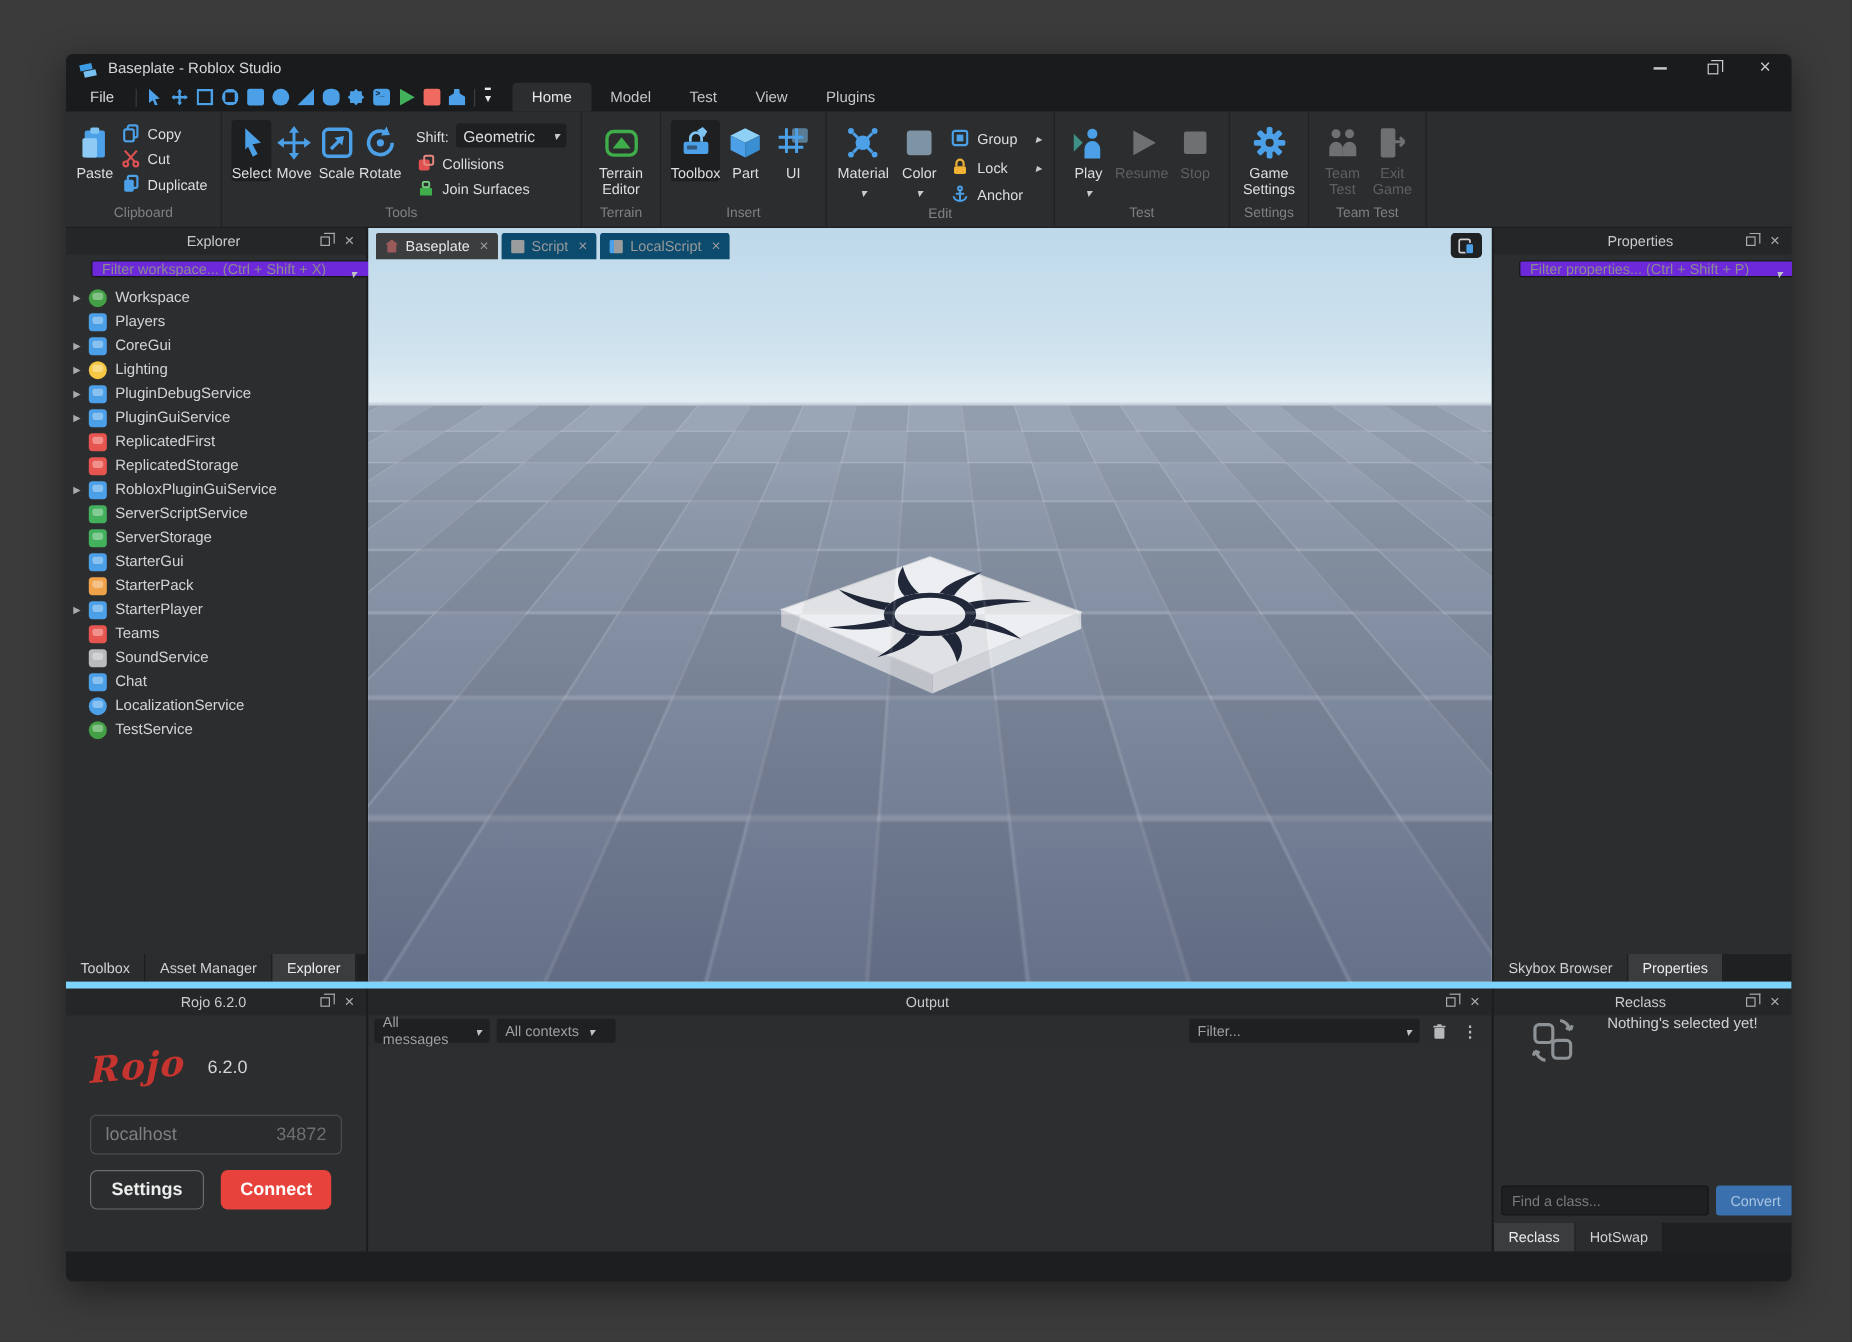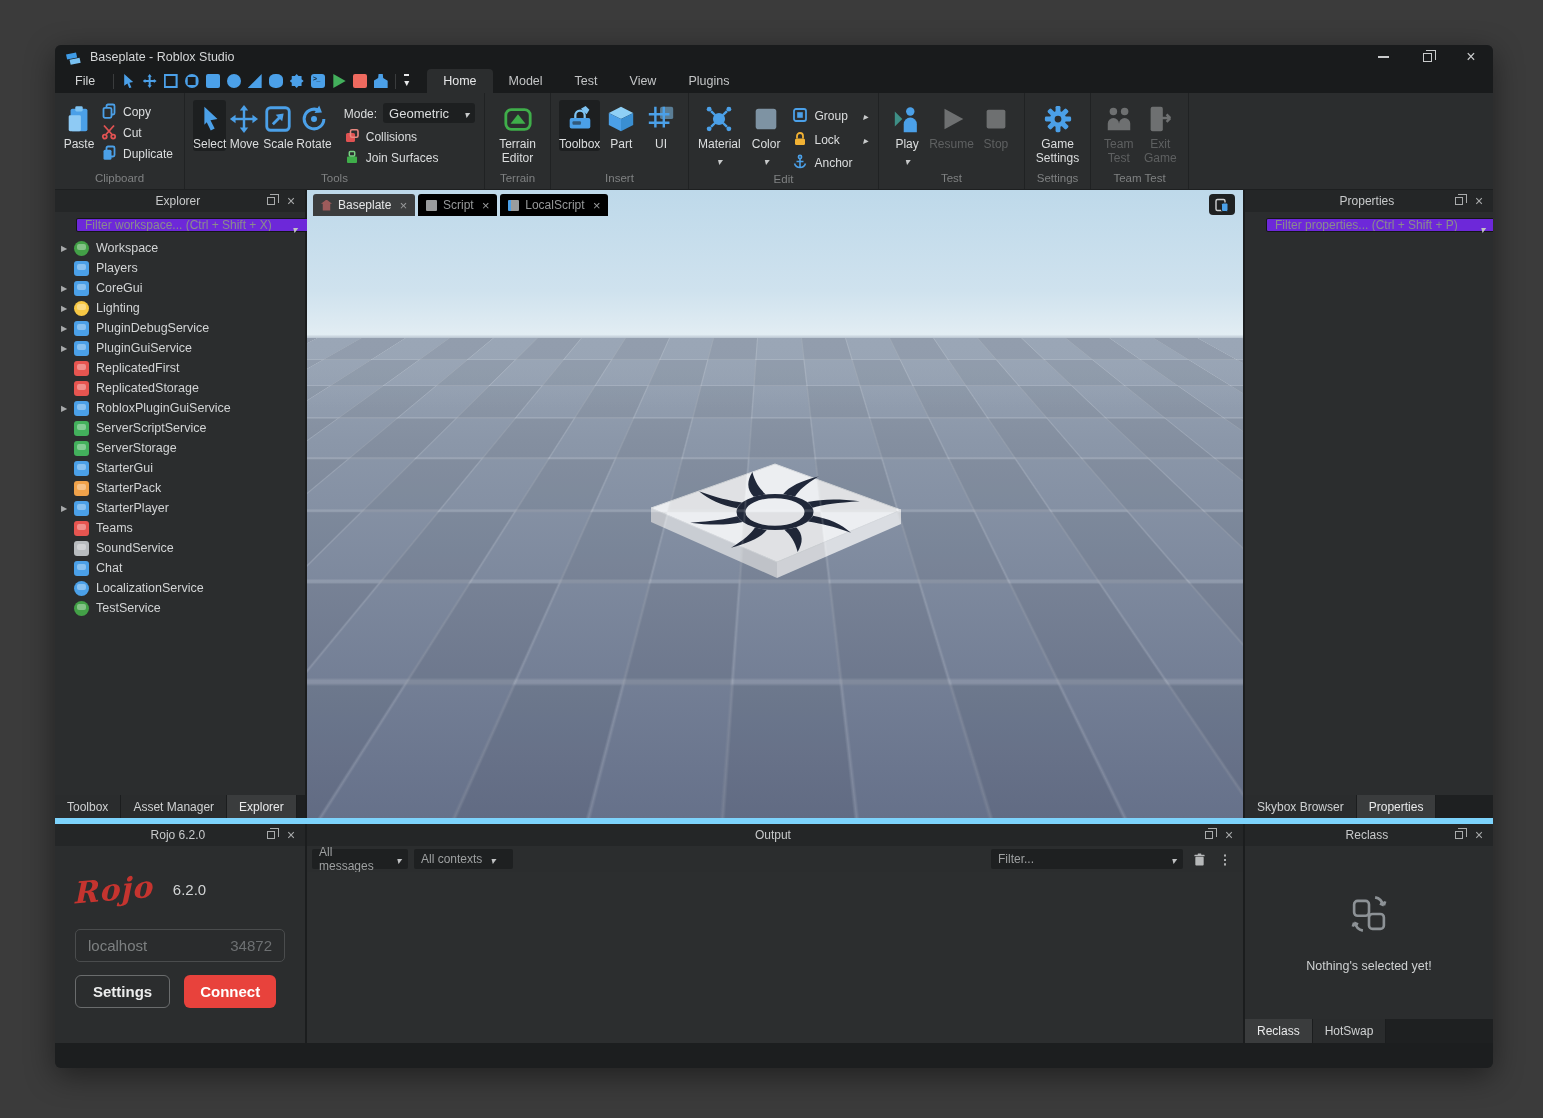--- a/index.html
+++ b/index.html
@@ -113,21 +113,21 @@
     transform:perspective(460px) rotateX(63deg); transform-origin:50% 0;
     background-image:
       conic-gradient(from 90deg, rgba(0,0,0,.05) 25%, transparent 0 50%, rgba(0,0,0,.05) 0 75%, transparent 0),
       repeating-linear-gradient(0deg, rgba(255,255,255,.14) 0 1.5px, transparent 1.5px 44px),
       repeating-linear-gradient(90deg, rgba(255,255,255,.14) 0 1.5px, transparent 1.5px 44px);
     background-size:88px 88px,44px 44px,44px 44px; }
   .horizon-fade { position:absolute; left:0; right:0; top:148px; height:70px;
     background:linear-gradient(180deg,#9aa6b6 0%, rgba(154,166,182,0) 100%); }
   .platform { position:absolute; left:calc(50% - 132px); top:266px; width:264px; height:150px; }
   .doc-tabs { position:absolute; left:6px; top:4px; display:flex; gap:3px; }
-  .doc-tab { height:22px; background:#000000; border-radius:3px 3px 0 0; display:flex; align-items:center; gap:6px; padding:0 8px; }
+  .doc-tab { height:22px; background:#0c4a6e; border-radius:3px 3px 0 0; display:flex; align-items:center; gap:6px; padding:0 8px; }
   .doc-tab.active { background:#3b3d3e; }
   .doc-tab .dt-label { font-size:12px; color:#97999a; }
   .doc-tab.active .dt-label { color:#e6e7e8; }
   .dt-icon { width:11px; height:11px; display:block; }
   .ti-home { background:#9c5b5b; clip-path:polygon(50% 0,100% 38%,84% 38%,84% 100%,16% 100%,16% 38%,0 38%); }
   .ti-script { background:#9a9c9d; border-radius:1px; }
   .ti-localscript { background:linear-gradient(90deg,#4ba0e8 0 30%,#9a9c9d 30%); border-radius:1px; }
   .dt-close { margin-left:2px; }
   .dt-close::before { content:"\00d7"; color:#9a9c9d; font-size:13px; line-height:1; }
   .device-btn { position:absolute; right:8px; top:4px; width:26px; height:21px; background:#1f2122; border-radius:4px;
@@ -157,21 +157,21 @@
   .output-toolbar { height:26px; display:flex; align-items:center; gap:6px; padding:0 8px 0 5px; flex:0 0 auto; }
   .dd-box { background:#1e2021; border-radius:2px; height:20px; display:flex; align-items:center; padding:0 7px; gap:8px; }
   .dd-box span { font-size:12px; color:#9ea0a1; }
   .output-spacer { flex:1; }
   .filter-dd { width:192px; }
   .filter-dd span { flex:1; }
   .icon-btn { width:20px; height:20px; display:flex; align-items:center; justify-content:center; }
   .kebab::before { content:"\22ee"; color:#b6b8b9; font-size:13px; font-weight:bold; }
   .output-body { flex:1; background:#2c2e2f; }
 
-  .reclass-body { flex:1; display:flex; flex-direction:column; align-items:center; justify-content:center; gap:24px; }
+  .reclass-body { flex:1; display:flex; justify-content:center; gap:24px; }
   .reclass-msg { font-size:12.5px; color:#cfd1d2; }
   .reclass-input-row { display:flex; gap:6px; padding:0 6px 6px; flex:0 0 auto; }
   .reclass-input-row input { flex:1; height:25px; background:#1e2021; border:1px solid #141617; border-radius:3px;
     color:#c8cacb; font-size:12px; padding:0 8px; font-family:"Liberation Sans",sans-serif; }
   .reclass-input-row input::placeholder { color:#797b7c; }
   .btn-convert { height:25px; padding:0 12px; background:#3a70ad; border-radius:3px; color:#a9c4e0;
     font-size:12px; display:flex; align-items:center; }
 
   .statusbar { height:25px; background:#1c1e1f; margin-top:auto; flex:0 0 auto; }
 </style>
@@ -358,21 +358,21 @@
               <svg viewBox="0 0 32 32">
                 <path d="M26.5 16a10.5 10.5 0 1 1-4.2-8.4" fill="none" stroke="#4ba0e8" stroke-width="3.2"></path>
                 <path d="M21.5 1.5l3 7.5-8 .5z" fill="#4ba0e8"></path>
                 <circle cx="16" cy="16" r="3.2" fill="#4ba0e8"></circle>
               </svg>
             </span>
           <span class="rlabel">Rotate</span>
         </div>
         <div class="rcol" style="padding-left:6px">
           <div class="mode-row">
-            <span class="rlabel">Mode:</span>
+            <span class="rlabel">Shift:</span>
             <div class="mode-dd">
               <span>Geometric</span>
               <i class="caret"></i>
             </div>
           </div>
           <div class="rbtn-small">
             <span class="ric16">
                 <svg viewBox="0 0 16 16">
                   <rect x="2" y="5" width="9" height="9" rx="1.5" fill="#e05252"></rect>
                   <rect x="6.5" y="1.8" width="7.5" height="7.5" rx="1.5" fill="none" stroke="#e88880" stroke-width="1.6"></rect>
@@ -879,20 +879,24 @@
       </div>
       <div class="reclass-body">
         <svg width="42" height="42" viewBox="0 0 48 48" fill="none" stroke="#8d9296" stroke-width="3">
           <rect x="7" y="9" width="17" height="17" rx="4"></rect>
           <rect x="24" y="24" width="17" height="17" rx="4"></rect>
           <path d="M31 5c5 1 8 4 9 9M41 14l-4.5-2M41 14l1.5-4.5"></path>
           <path d="M17 43c-5-1-8-4-9-9M7 34l4.5 2M7 34l-1.5 4.5"></path>
         </svg>
         <span class="reclass-msg">Nothing's selected yet!</span>
       </div>
+      <div class="reclass-input-row">
+        <input type="text" placeholder="Find a class..." style="">
+        <span class="btn-convert">Convert</span>
+      </div>
       <div class="side-tabs" style="height:24px">
 
           <span class="side-tab active">Reclass</span>
 
           <span class="side-tab">HotSwap</span>
         </div>
     </div>
   </div>
 
   <div class="statusbar"></div>

